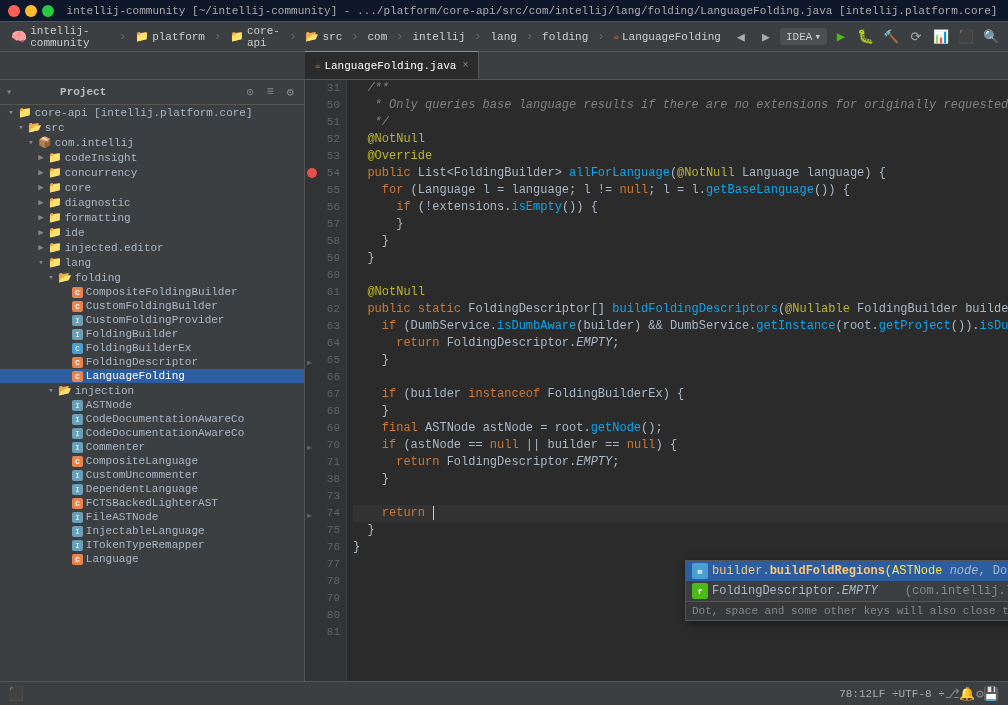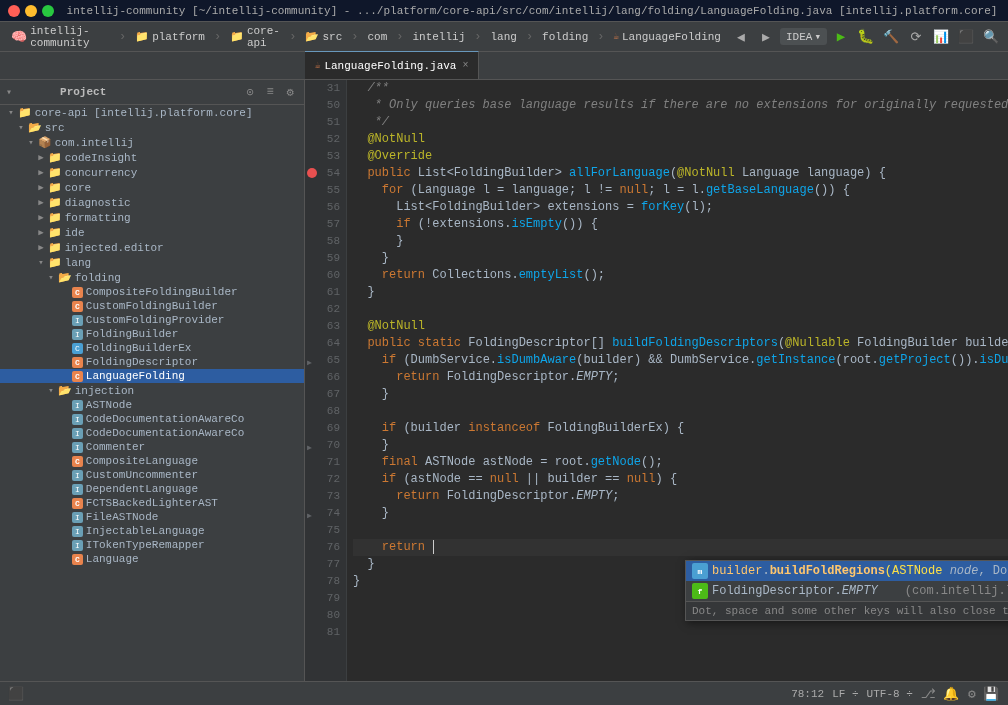--- a/index.html
+++ b/index.html
@@ -315,21 +315,21 @@
       background: #3c3f41;
       border-top: 1px solid #555;
       display: flex;
       align-items: center;
       padding: 0 8px;
       font-size: 11px;
       color: #aaa;
       gap: 8px;
     }
     .status-left { display: flex; align-items: center; gap: 4px; }
-    .status-right { margin-left: auto; display: flex; align-items: center; gap: 8px; }
+    .status-right { margin-left: auto; display: flex; align-items: center; }
     .status-icon { font-size: 13px; cursor: pointer; color: #888; }
   </style>
 </head>
 <body>
 
 <div id="titlebar">
   <div class="traffic-lights">
     <div class="traffic-light tl-red"></div>
     <div class="traffic-light tl-yellow"></div>
     <div class="traffic-light tl-green"></div>
@@ -627,45 +627,43 @@
         <div class="line-num">62</div>
         <div class="line-num">63</div>
         <div class="line-num">64</div>
         <div class="line-num fold-arrow">65</div>
         <div class="line-num">66</div>
         <div class="line-num">67</div>
         <div class="line-num">68</div>
         <div class="line-num">69</div>
         <div class="line-num fold-arrow">70</div>
         <div class="line-num">71</div>
-        <div class="line-num">72</div>
+        <div class="line-num">38</div>
         <div class="line-num">73</div>
         <div class="line-num fold-arrow">74</div>
         <div class="line-num">75</div>
         <div class="line-num">76</div>
         <div class="line-num">77</div>
         <div class="line-num">78</div>
         <div class="line-num">79</div>
         <div class="line-num">80</div>
         <div class="line-num">81</div>
       </div>
 
       <div class="code-lines">
         <div class="code-line"><span class="comment">  /**</span></div>
         <div class="code-line"><span class="comment">   * Only queries base language results if there are no extensions for originally requested</span></div>
         <div class="code-line"><span class="comment">   */</span></div>
         <div class="code-line">  <span class="ann">@NotNull</span></div>
         <div class="code-line">  <span class="ann">@Override</span></div>
         <div class="code-line">  <span class="kw">public</span> List&lt;FoldingBuilder&gt; <span class="method">allForLanguage</span>(<span class="ann">@NotNull</span> Language language) {</div>
         <div class="code-line">    <span class="kw">for</span> (Language l = language; l != <span class="kw">null</span>; l = l.<span class="method">getBaseLanguage</span>()) {</div>
-        <div class="code-line">      List&lt;FoldingBuilder&gt; extensions = <span class="method">forKey</span>(l);</div>
         <div class="code-line">      <span class="kw">if</span> (!extensions.<span class="method">isEmpty</span>()) {</div>
         <div class="code-line">      }</div>
         <div class="code-line">    }</div>
-        <div class="code-line">    <span class="kw">return</span> Collections.<span class="method">emptyList</span>();</div>
         <div class="code-line">  }</div>
         <div class="code-line"></div>
         <div class="code-line">  <span class="ann">@NotNull</span></div>
         <div class="code-line">  <span class="kw">public static</span> FoldingDescriptor[] <span class="method">buildFoldingDescriptors</span>(<span class="ann">@Nullable</span> FoldingBuilder builder</div>
         <div class="code-line">    <span class="kw">if</span> (DumbService.<span class="method">isDumbAware</span>(builder) &amp;&amp; DumbService.<span class="method">getInstance</span>(root.<span class="method">getProject</span>()).<span class="method">isDum</span></div>
         <div class="code-line">      <span class="kw">return</span> FoldingDescriptor.<span class="italic">EMPTY</span>;</div>
         <div class="code-line">    }</div>
         <div class="code-line"></div>
         <div class="code-line">    <span class="kw">if</span> (builder <span class="kw">instanceof</span> FoldingBuilderEx) {</div>
         <div class="code-line">    }</div>

